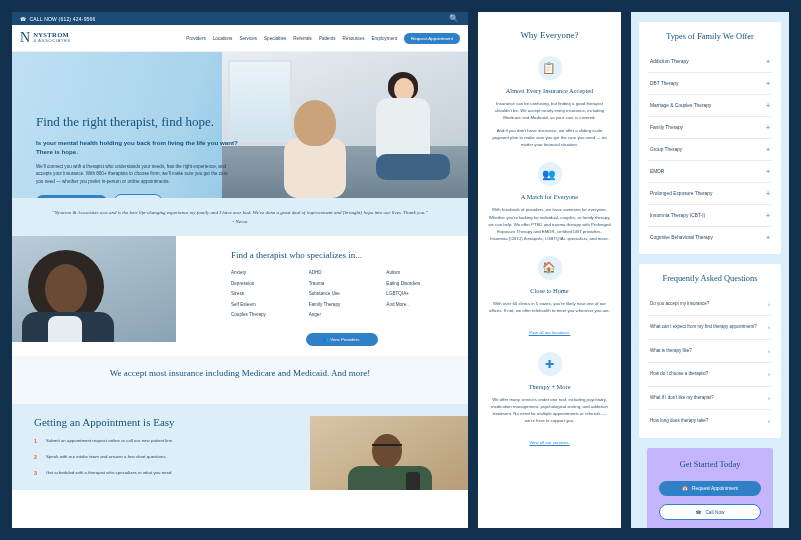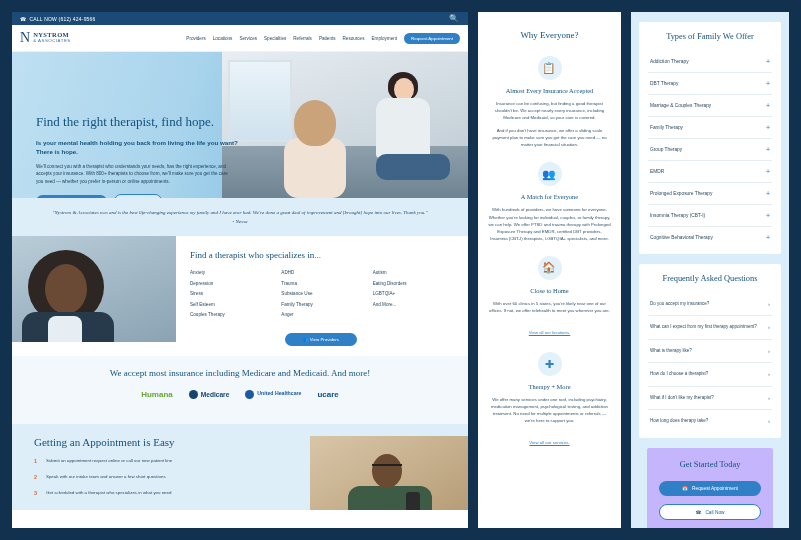--- a/index.html
+++ b/index.html
@@ -128,21 +128,21 @@
   .spec .ph {
     width: 164px; height: 106px; flex: none;
     background: linear-gradient(150deg,#9fb5c5,#7d97a9);
     position: relative; overflow: hidden;
   }
   .spec .ph .bg { position:absolute; inset:0; background: linear-gradient(160deg,#b9ccd8,#8aa3b3); }
   .spec .ph .hair { position:absolute; left: 16px; top: 14px; width: 76px; height: 74px; border-radius: 50%; background:#2e2622; }
   .spec .ph .face { position:absolute; left: 33px; top: 28px; width: 42px; height: 50px; border-radius: 50%; background:#6b4a35; }
   .spec .ph .body { position:absolute; left: 10px; top: 76px; width: 92px; height: 40px; border-radius: 14px 14px 0 0; background:#263a4b; }
   .spec .ph .shirt { position:absolute; left: 36px; top: 80px; width: 34px; height: 36px; background:#e6eef3; border-radius: 8px 8px 0 0;}
-  .spec .right { flex: 1; padding: 14px 16px 0 14px; }
+  .spec .right { flex: 1; padding: 14px 16px 0 14px; margin-left: 41px; }
   .spec h2 {
     margin: 0 0 10px 0; font-family: "Liberation Serif", serif;
     font-size: 9px; color: #14527e; font-weight: normal;
   }
   .spec .cols { display: flex; gap: 12px; }
   .spec .col { flex: 1; }
   .spec .col div {
     font-size: 4.6px; color: #2c4a62; margin-bottom: 5.5px;
   }
   .viewbtn {
@@ -366,32 +366,20 @@
         </div>
         <div class="viewbtn">
           <span>👥</span>
           <span>View Providers</span>
         </div>
       </div>
     </div>
 
     <div class="ins">
       <h3>We accept most insurance including Medicare and Medicaid. And more!</h3>
-      <div class="row">
-        <span class="brand b-humana">Humana</span>
-        <span class="brand">
-          <span class="dot" style="background:#17436e"></span>
-          <span class="b-medicare">Medicare</span>
-        </span>
-        <span class="brand">
-          <span class="dot" style="background:#1b5aa0"></span>
-          <span class="b-uhc">United Healthcare</span>
-        </span>
-        <span class="brand b-ucare">ucare</span>
-      </div>
     </div>
 
     <div class="appt">
       <div class="left">
         <h3>Getting an Appointment is Easy</h3>
         <div class="step">
           <span class="num">1</span>
           <span class="stxt">Submit an appointment request online or call our new patient line</span>
         </div>
         <div class="step">

